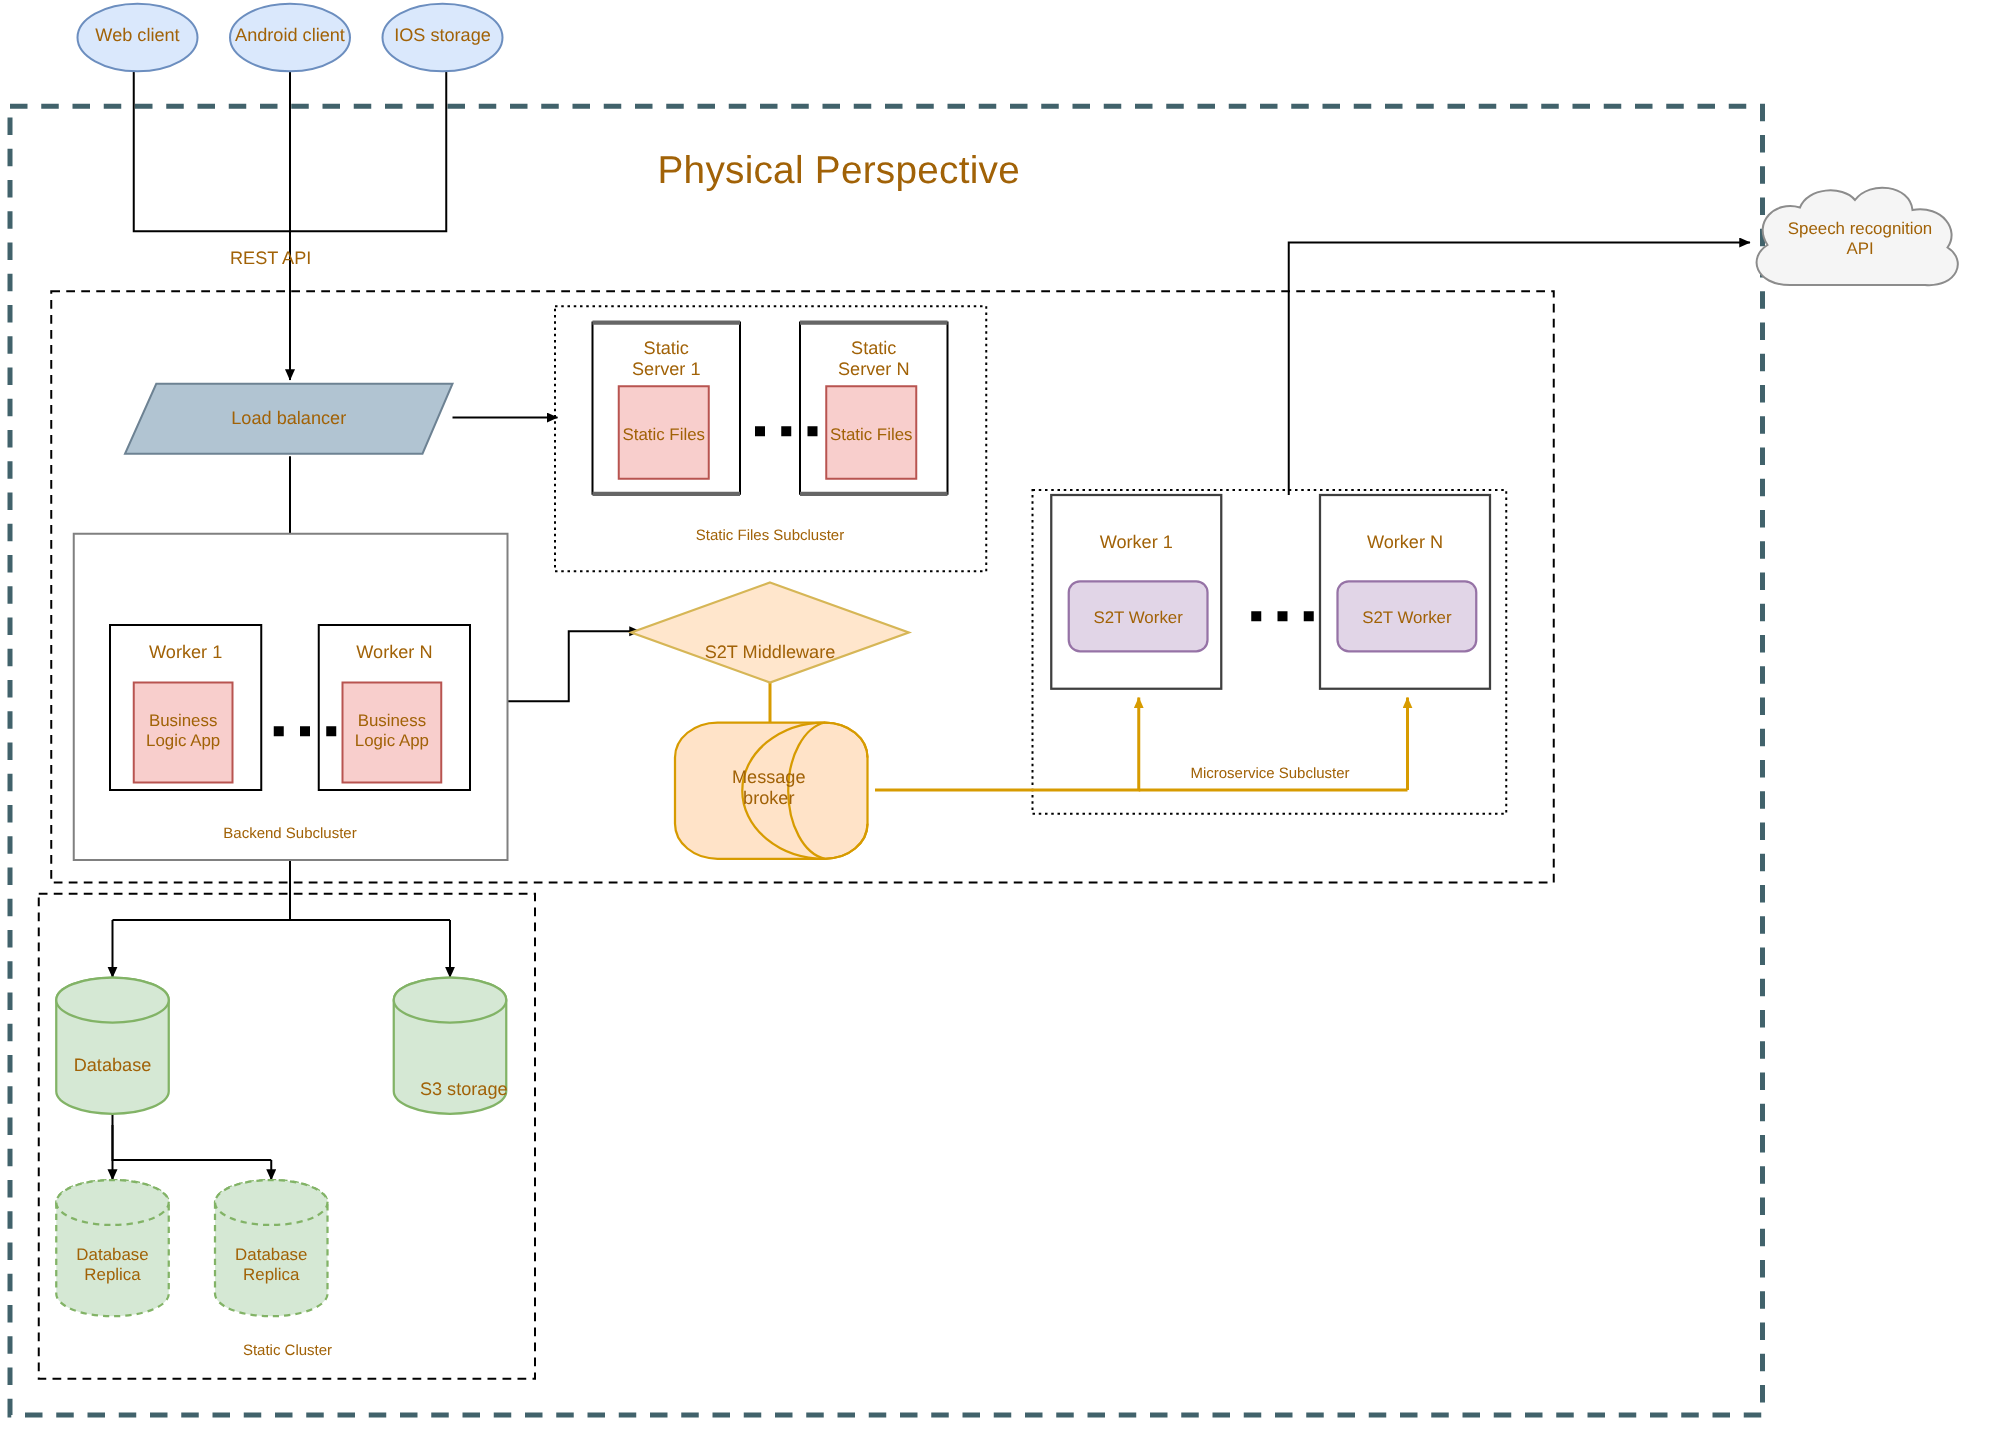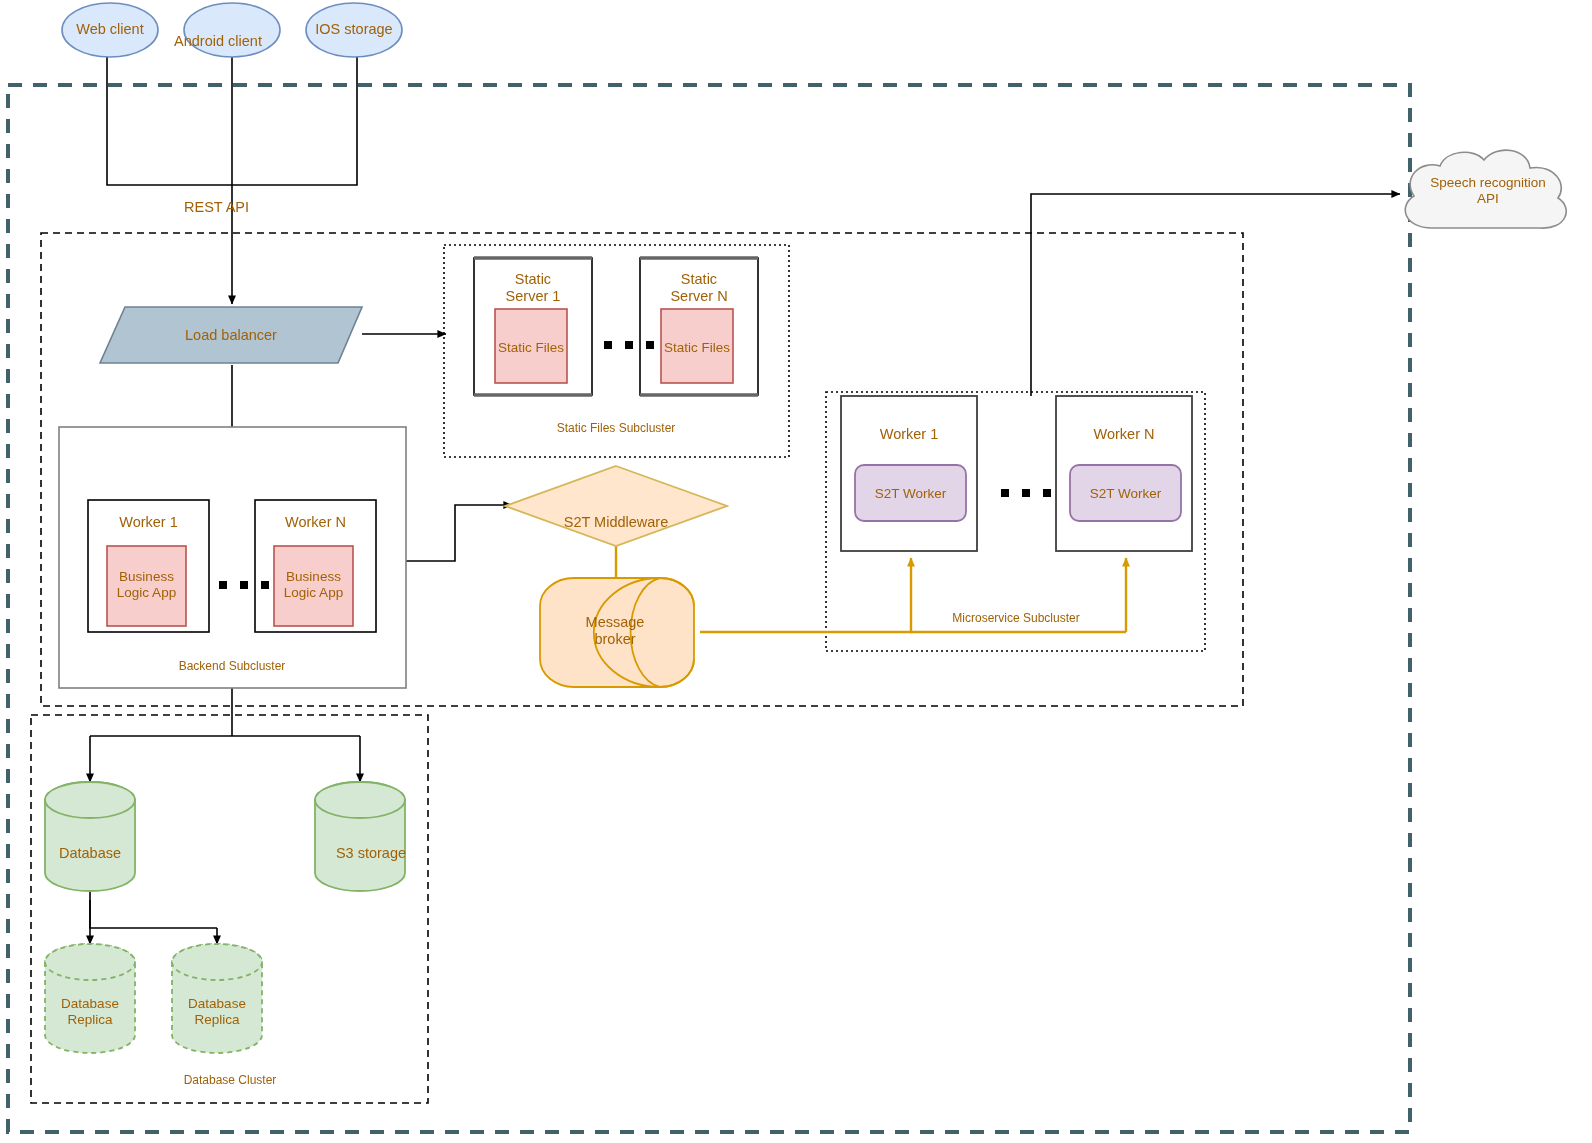--- a/index.html
+++ b/index.html
@@ -168,26 +168,27 @@
     <g>
       <path d="M172,962 L172,1035 A45,18 0 0 0 262,1035 L262,962 A45,18 0 0 0 172,962 Z" fill="#d5e8d4" stroke="#82b366" stroke-width="1.8" stroke-dasharray="5 4"></path>
       <path d="M172,962 A45,18 0 0 0 262,962 A45,18 0 0 0 172,962 Z" fill="#d5e8d4" stroke="#82b366" stroke-width="1.8" stroke-dasharray="5 4"></path>
     </g>
 
     <path d="M1432,228 C1404,228 1398,206 1414,196 C1402,178 1420,160 1440,166
              C1446,150 1474,148 1484,160 C1496,144 1528,148 1530,168
              C1554,164 1568,184 1558,198 C1574,208 1566,230 1540,228 Z" fill="#f5f5f5" stroke="#8c8c8c" stroke-width="1.6"></path>
   </svg>
 
+  <div class="lbl title-text" style="left:471px; top:118px; width:400px;">Physical Perspective</div>
 
   <div class="hit" style="left:62px; top:3px; width:96px; height:54px; cursor:pointer;"></div>
   <div class="lbl node-text" style="left:62px; top:21px; width:96px;">Web client</div>
 
   <div class="hit" style="left:184px; top:3px; width:96px; height:54px; cursor:pointer;"></div>
-  <div class="lbl node-text" style="left:168px; top:21px; width:100px;margin-top:12px;">Android client</div>
+  <div class="lbl node-text" style="left:182px; top:21px; width:100px;">Android client</div>
 
   <div class="hit" style="left:306px; top:3px; width:96px; height:54px; cursor:pointer;"></div>
   <div class="lbl node-text" style="left:306px; top:21px; width:96px;">IOS storage</div>
 
   <div class="lbl edge-text" style="left:184px; top:199px; width:180px; text-align:left;">REST API</div>
 
   <div class="hit" style="left:100px; top:307px; width:262px; height:56px; cursor:pointer;"></div>
   <div class="lbl node-text" style="left:131px; top:327px; width:200px;">Load balancer</div>
 
   <div class="hit" style="left:474px; top:258px; width:118px; height:137px; cursor:pointer;"></div>
@@ -247,29 +248,29 @@
   <div class="lbl node-text" style="left:1056px; top:426px; width:136px;">Worker N</div>
   <div class="lbl node-text-sm" style="left:1070px; top:486px; width:111px;">S2T Worker</div>
 
   <div class="lbl sub-title" style="left:866px; top:611px; width:300px;">Microservice Subcluster</div>
 
 
   <div class="hit" style="left:45px; top:790px; width:90px; height:100px; cursor:pointer;"></div>
   <div class="lbl node-text" style="left:45px; top:845px; width:90px;">Database</div>
 
   <div class="hit" style="left:315px; top:790px; width:90px; height:100px; cursor:pointer;"></div>
-  <div class="lbl node-text" style="left:315px; top:845px; width:112px;">S3 storage</div>
+  <div class="lbl node-text" style="left:315px; top:864px; width:112px;">S3 storage</div>
 
   <div class="hit" style="left:45px; top:952px; width:90px; height:100px; cursor:pointer;"></div>
   <div class="lbl node-text-sm" style="left:45px; top:996px; width:90px;">Database
 Replica</div>
 
   <div class="hit" style="left:172px; top:952px; width:90px; height:100px; cursor:pointer;"></div>
   <div class="lbl node-text-sm" style="left:172px; top:996px; width:90px;">Database
 Replica</div>
 
-  <div class="lbl sub-title" style="left:130px; top:1073px; width:200px;">Database Cluster</div>
+  <div class="lbl sub-title" style="left:130px; top:1073px; width:200px;">Static Cluster</div>
 
   <div class="hit" style="left:1414px; top:160px; width:152px; height:70px; cursor:pointer;"></div>
   <div class="lbl node-text-sm" style="left:1408px; top:175px; width:160px;">Speech recognition
 API</div>
 
 </div>
 
 </body></html>

